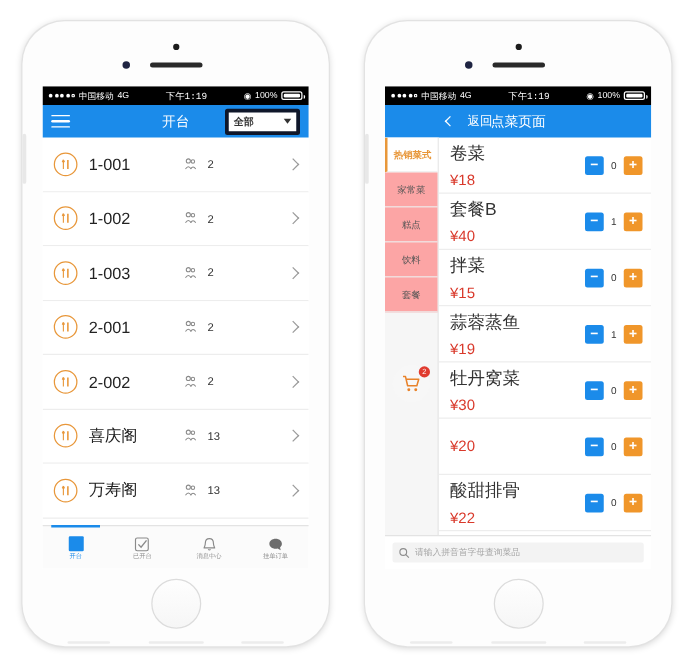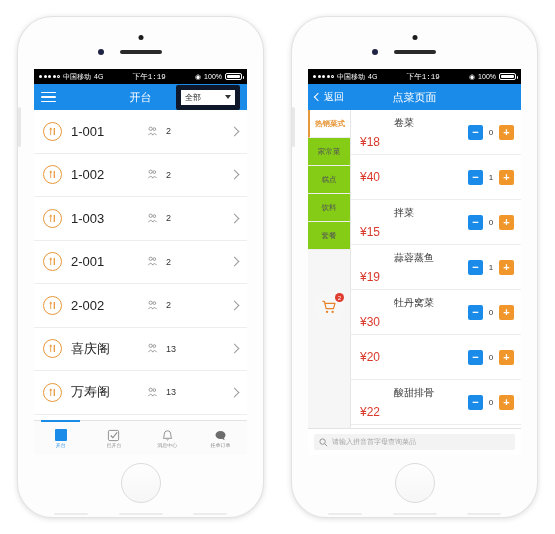--- a/index.html
+++ b/index.html
@@ -179,47 +179,49 @@
     position: absolute;
     left: 0; right: 0;
     text-align: center;
     color: #ffffff;
     font-size: 11px;
     pointer-events: none;
   }
   .nav-select {
     margin-left: auto;
     background: #ffffff;
-    border: 5px solid #0f172a;
+    border: 3px solid #0f172a;
     border-radius: 2px;
     height: 15px;
     min-width: 46px;
     display: flex;
     align-items: center;
     justify-content: space-between;
     padding: 0 4px;
     font-size: 8px;
     color: #333;
     position: relative;
     z-index: 2;
+    font-weight: bold;
   }
   .caret {
     width: 0; height: 0;
     border-left: 3px solid transparent;
     border-right: 3px solid transparent;
     border-top: 4px solid #333;
     margin-left: 4px;
   }
   .nav-back {
     color: #ffffff;
     font-size: 10px;
     display: flex;
     align-items: center;
-    gap: 2px;
+    gap: 10px;
     z-index: 2;
+    margin-left: 42px;
   }
   .chev-left {
     display: inline-block;
     width: 5px; height: 5px;
     border-left: 1.5px solid #fff;
     border-bottom: 1.5px solid #fff;
     transform: rotate(45deg);
     margin-right: 1px;
   }
 
@@ -323,21 +325,21 @@
     position: relative;
   }
   .cat-item {
     height: 27px;
     display: flex;
     align-items: center;
     justify-content: center;
     font-size: 7.5px;
     color: #555;
     border-bottom: 1px solid #ededed;
-    background: #84cc16;
+    background: #fca5a5;
   }
   .cat-item.active {
     color: #e8973a;
     background: #ffffff;
     border-left: 2px solid #e8973a;
     font-weight: bold;
   }
   .cart-wrap {
     margin-top: 42px;
     display: flex;
@@ -377,21 +379,21 @@
   .dish-scroll { flex: 1 1 auto; overflow: hidden; }
   .dish-row {
     height: 45px;
     border-bottom: 1px solid #ededed;
     display: flex;
     align-items: center;
     padding: 0 7px 0 9px;
     box-sizing: border-box;
   }
   .dish-info { flex: 1; display: flex; flex-direction: column; gap: 5px; }
-  .dish-name { font-size: 10px; color: #333; margin-left: 34px; }
+  .dish-name { font-size: 14px; color: #333; }
   .dish-price { font-size: 12px; color: #d9392b; }
   .stepper { display: flex; align-items: center; gap: 5px; flex: none; }
   .step-btn {
     width: 15px; height: 15px;
     border-radius: 2px;
     display: flex;
     align-items: center;
     justify-content: center;
     color: #ffffff;
     font-size: 11px;
@@ -741,20 +743,21 @@
               </div>
               <div class="stepper">
                 <span class="step-btn minus">−</span>
                 <span class="step-qty">0</span>
                 <span class="step-btn plus">+</span>
               </div>
             </div>
 
             <div class="dish-row">
               <div class="dish-info">
+                <span class="dish-name">套餐B</span>
                 <span class="dish-price">¥40</span>
               </div>
               <div class="stepper">
                 <span class="step-btn minus">−</span>
                 <span class="step-qty">1</span>
                 <span class="step-btn plus">+</span>
               </div>
             </div>
 
             <div class="dish-row">

